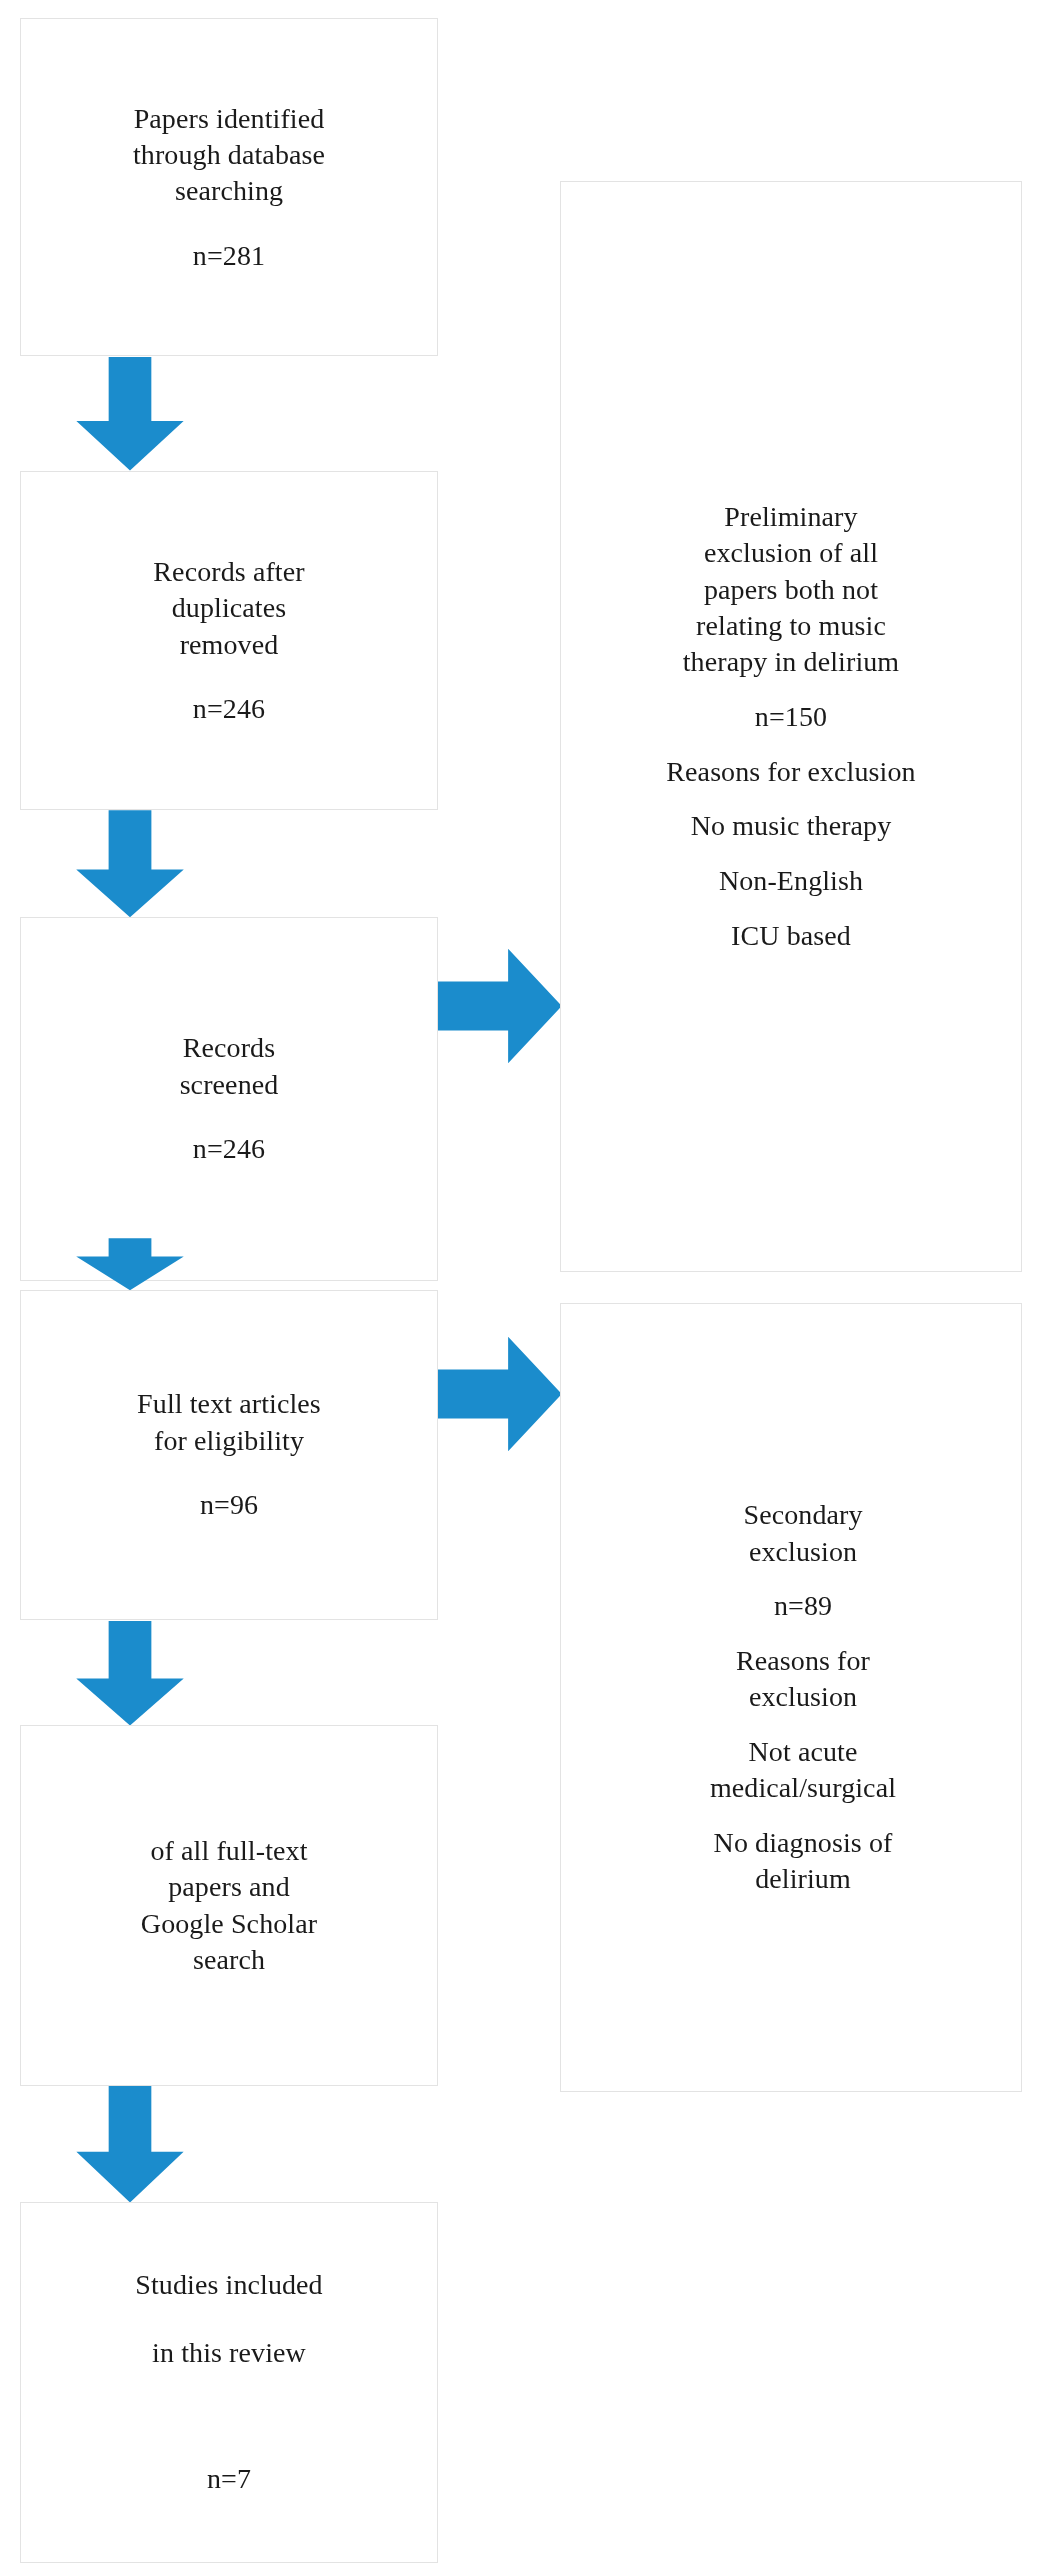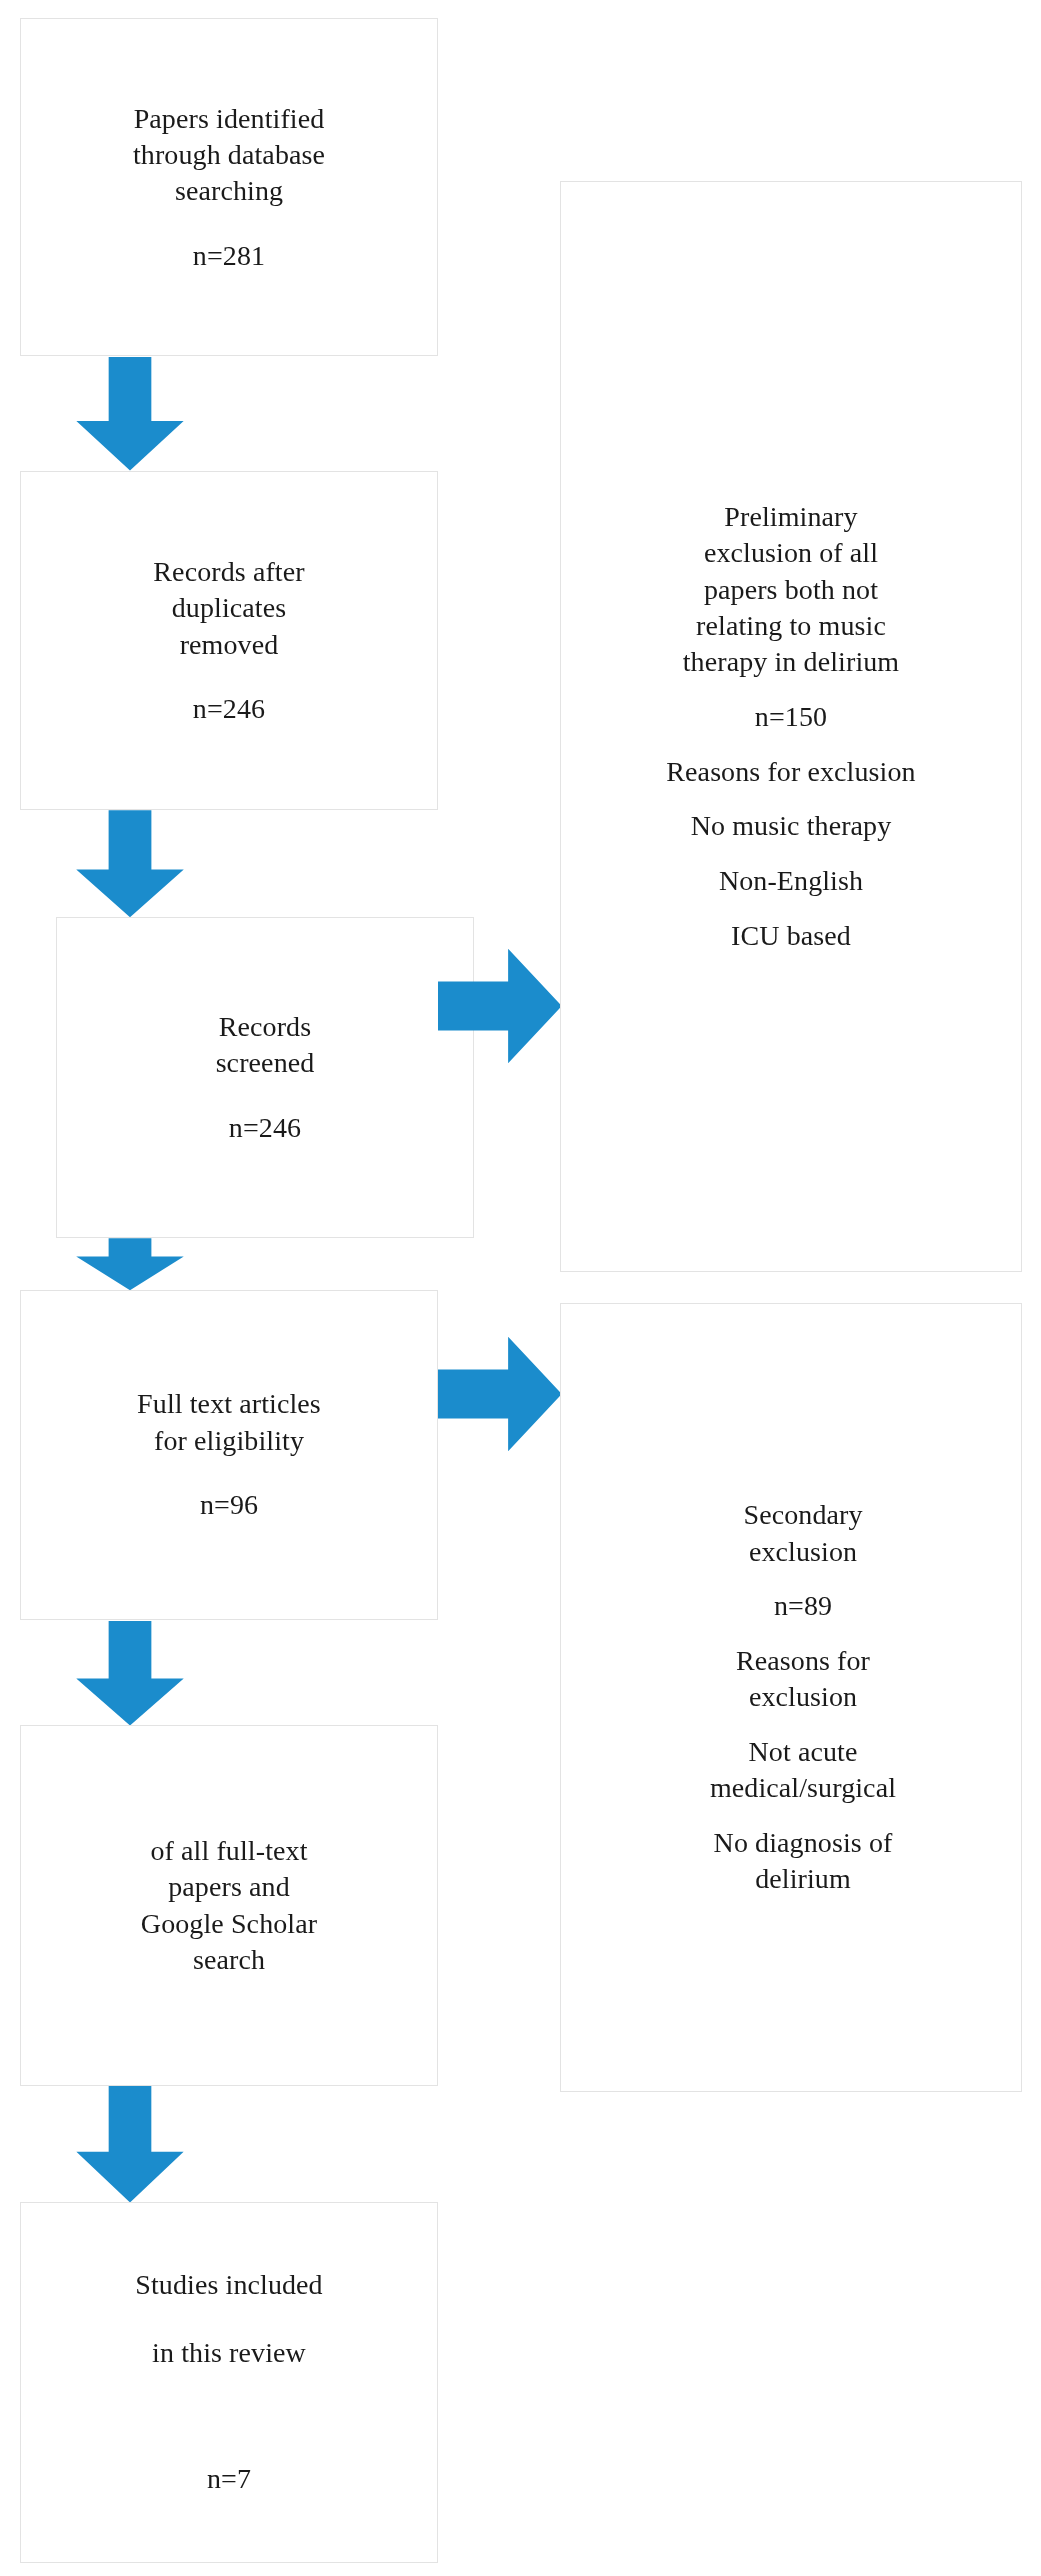--- a/index.html
+++ b/index.html
@@ -39,21 +39,21 @@
     height: 28px;
     width: 100%;
   }
   .box .gap-sm {
     height: 18.3px;
     width: 100%;
   }
   
   #box-identified   { left: 20px;  top: 18.3px;   width: 418px; height: 338px; }
   #box-duplicates   { left: 20px;  top: 471px;  width: 418px; height: 339px; }
-  #box-screened     { left: 20px;  top: 917px; width: 418px; height: 321px; margin-left: 36px; }
+  #box-screened     { left: 20px;  top: 917px; width: 418px; height: 364px; }
   #box-fulltext     { left: 20px;  top: 1290px; width: 418px; height: 330px; }
   #box-handsearch   { left: 20px;  top: 1725px; width: 418px; height: 361px; }
   #box-included     { left: 20px;  top: 2202px; width: 418px; height: 361px; }
   
   #box-prelim-excl  { left: 560px; top: 160px;  width: 462px; height: 1091px; margin-top: 21px; }
   #box-second-excl  { left: 560px; top: 1303px; width: 462px; height: 789px; }
 
   
   .arrow-down {
     position: absolute;

